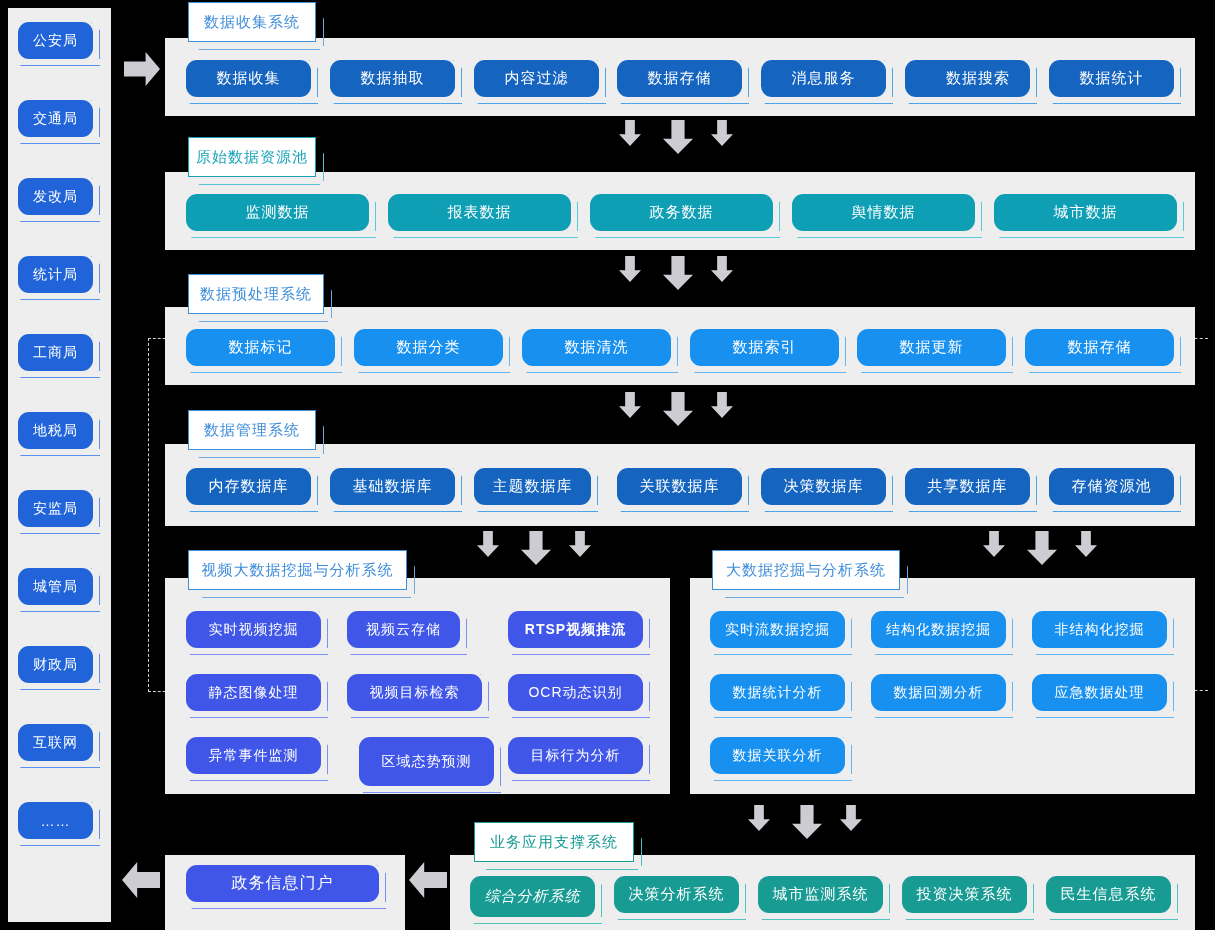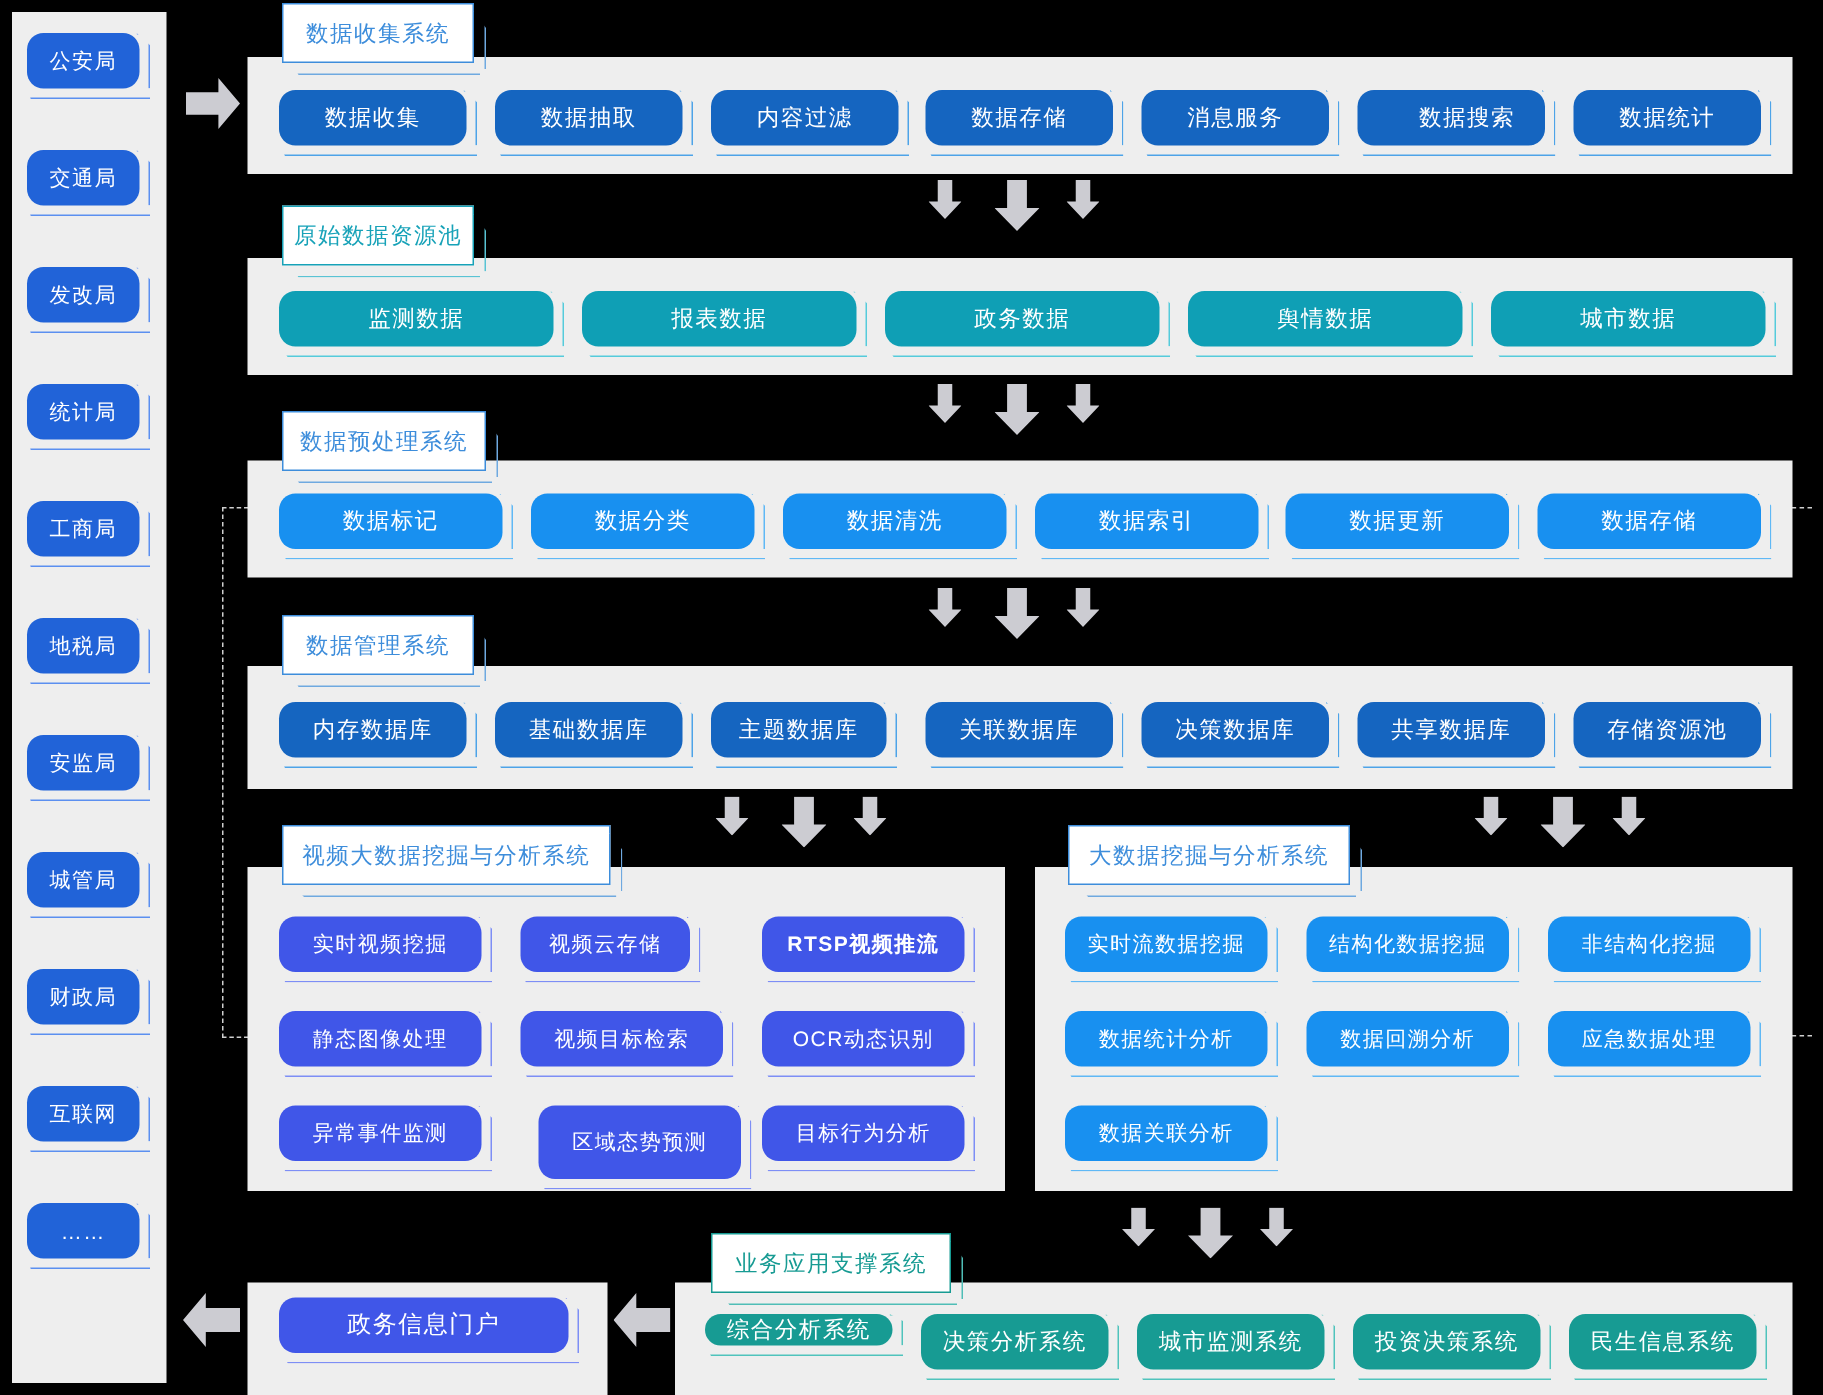--- a/index.html
+++ b/index.html
@@ -425,21 +425,21 @@
       <div class="side" style="border-color: rgb(125, 142, 245);"></div>
       <div class="bot" style="border-color: rgb(125, 142, 245);"></div>
       <div class="face" style="background: rgb(64, 86, 232); font-size: 16px;">政务信息门户</div>
     </div>
     <div class="panel" style="left: 450px; top: 855px; width: 745px; height: 75px;"></div>
     <div class="tab green" style="left: 474px; top: 822px; width: 160px;">
       <span>业务应用支撑系统</span>
       <span class="tabside"></span>
       <span class="tabbot"></span>
     </div>
-    <div class="box3d" style="position: absolute; left: 470px; top: 876px; width: 132px; height: 28px;">
+    <div class="box3d" style="position: absolute; left: 470px; top: 876px; width: 132px; height: 48px; font-style: italic;">
       <div class="side" style="border-color: rgb(79, 195, 188);"></div>
       <div class="bot" style="border-color: rgb(79, 195, 188);"></div>
       <div class="face" style="background: rgb(23, 155, 147); font-size: 15px;">综合分析系统</div>
     </div>
     <div class="box3d" style="position: absolute; left: 614px; top: 876px; width: 132px; height: 44px;">
       <div class="side" style="border-color: rgb(79, 195, 188);"></div>
       <div class="bot" style="border-color: rgb(79, 195, 188);"></div>
       <div class="face" style="background: rgb(23, 155, 147); font-size: 15px;">决策分析系统</div>
     </div>
     <div class="box3d" style="position: absolute; left: 758px; top: 876px; width: 132px; height: 44px;">

